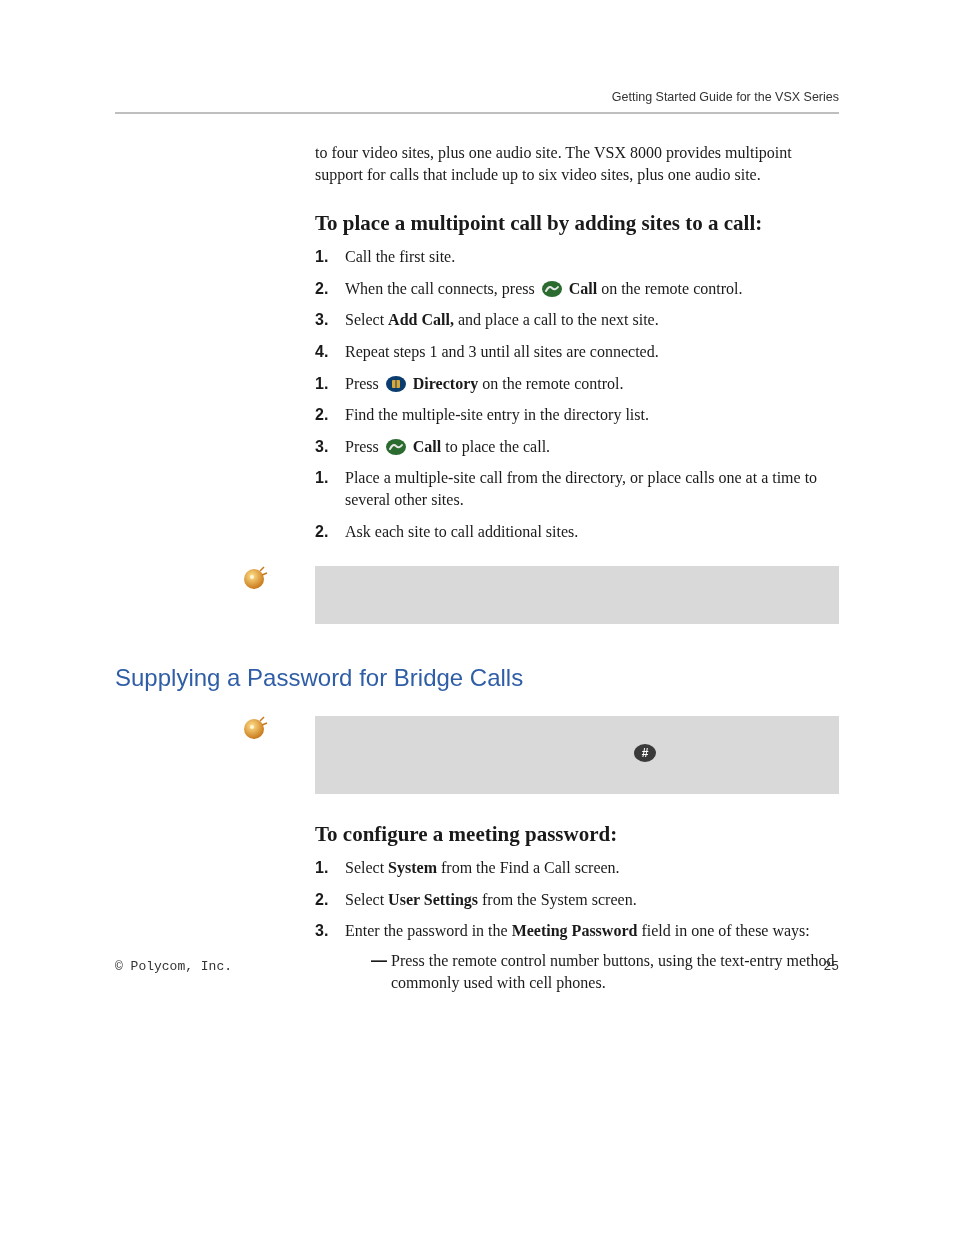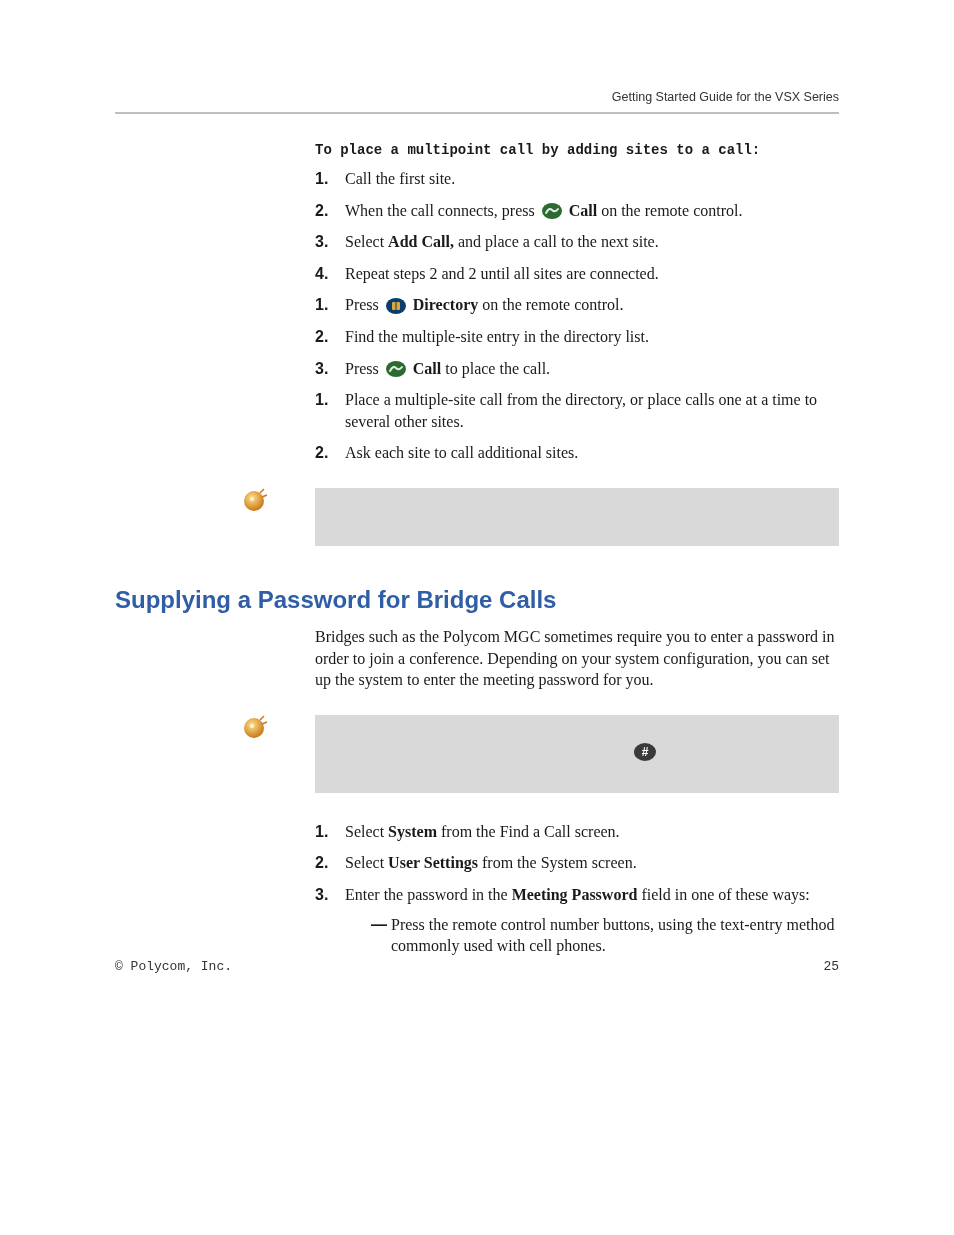--- a/index.html
+++ b/index.html
@@ -30,23 +30,23 @@
   }
   .content-col {
     margin-left: 200px;
   }
   .body-text {
     font-size: 16px;
     line-height: 1.35;
     margin: 0 0 14px 0;
   }
   .proc-head {
-    font-family: Liberation Mono, monospace;
+    font-family: Liberation Serif, serif;
     font-weight: bold;
-    font-size: 14px;
+    font-size: 21px;
     margin: 26px 0 10px 0;
   }
   ol.proc {
     margin: 0 0 6px 0;
     padding-left: 0;
     list-style: none;
     counter-reset: step;
   }
   ol.proc > li {
     counter-increment: step;
@@ -122,21 +122,21 @@
     position: relative;
   }
   .hash-wrap {
     position: absolute;
     left: 63%;
     top: 50%;
     transform: translate(-50%, -50%);
   }
   .h2 {
     font-family: Arial, Helvetica, sans-serif;
-    font-weight: 700;
+    font-weight: 400;
     color: #2f5ea6;
     font-size: 24px;
     margin: 40px 0 12px 0;
   }
   .footer {
     position: absolute;
     left: 115px;
     right: 115px;
     bottom: 90px;
     display: flex;
@@ -148,39 +148,40 @@
 </style>
 </head>
 <body>
 
 <div class="page">
 
   <div class="running-head">Getting Started Guide for the VSX Series</div>
   <hr class="head-rule">
 
   <div class="content-col">
+    <p class="body-text">to four video sites, plus one audio site. The VSX 8000 provides multipoint support for calls that include up to six video sites, plus one audio site.</p>
 
     <div class="proc-head">To place a multipoint call by adding sites to a call:</div>
     <ol class="proc">
       <li><span>Call the first site.</span></li>
       <li>
         <span>When the call connects, press </span>
         <span class="icon-pill">
           <svg width="22" height="18" viewBox="0 0 22 18">
               <ellipse cx="11" cy="9" rx="10" ry="8" fill="#2b6b2f"></ellipse>
               <path d="M5 11 Q8 5 11 8 Q14 11 17 7" stroke="#e7e7e7" stroke-width="2" fill="none" stroke-linecap="round"></path>
             </svg>
         </span>
         <span class="bold">Call</span>
         <span> on the remote control.</span>
       </li>
       <li>
         <span>Select </span><span class="bold">Add Call,</span><span> and place a call to the next site.</span>
       </li>
-      <li><span>Repeat steps 2 and 2 until all sites are connected.</span></li>
+      <li><span>Repeat steps 1 and 3 until all sites are connected.</span></li>
     </ol>
 
     <ol class="proc">
       <li>
         <span>Press </span>
         <span class="icon-pill">
           <svg width="22" height="18" viewBox="0 0 22 18">
               <ellipse cx="11" cy="9" rx="10" ry="8" fill="#0a3c6e"></ellipse>
               <rect x="7" y="5" width="8" height="8" rx="1" fill="#d8a93a"></rect>
               <line x1="11" y1="5" x2="11" y2="13" stroke="#0a3c6e" stroke-width="1"></line>
@@ -221,23 +222,20 @@
           <path d="M18 6 l4 -4 M20 10 l5 -2" stroke="#c9781a" stroke-width="1.5"></path>
           <circle cx="10" cy="12" r="2" fill="#fff6d6"></circle>
         </svg>
       </span>
     </div>
     <div class="note-box"></div>
   </div>
 
   <div class="h2">Supplying a Password for Bridge Calls</div>
 
-  <div class="content-col">
-    <p class="body-text">Bridges such as the Polycom MGC sometimes require you to enter a password in order to join a conference. Depending on your system configuration, you can set up the system to enter the meeting password for you.</p>
-  </div>
 
   <div class="note-row">
     <div class="note-icon-cell">
       <span class="icon-pill">
         <svg width="26" height="26" viewBox="0 0 26 26">
           <radialGradient id="g2" cx="40%" cy="35%" r="65%">
               <stop offset="0%" stop-color="#ffe08a"></stop>
               <stop offset="100%" stop-color="#c9781a"></stop>
             </radialGradient>
           <circle cx="12" cy="14" r="10" fill="url(#g2)"></circle>
@@ -250,20 +248,21 @@
       <span class="hash-wrap">
         <svg width="24" height="20" viewBox="0 0 24 20">
             <ellipse cx="12" cy="10" rx="11" ry="9" fill="#3a3a3a"></ellipse>
             <text x="12" y="14" text-anchor="middle" font-family="Arial" font-size="12" font-weight="bold" fill="#fff">#</text>
           </svg>
       </span>
     </div>
   </div>
 
   <div class="content-col" style="margin-top:28px;">
+    <div class="proc-head">To configure a meeting password:</div>
     <ol class="proc">
       <li>
         <span>Select </span><span class="bold">System</span><span> from the Find a Call screen.</span>
       </li>
       <li>
         <span>Select </span><span class="bold">User Settings</span><span> from the System screen.</span>
       </li>
       <li>
         <span>Enter the password in the </span><span class="bold">Meeting Password</span><span> field in one of these ways:</span>
         <ul class="dash">

